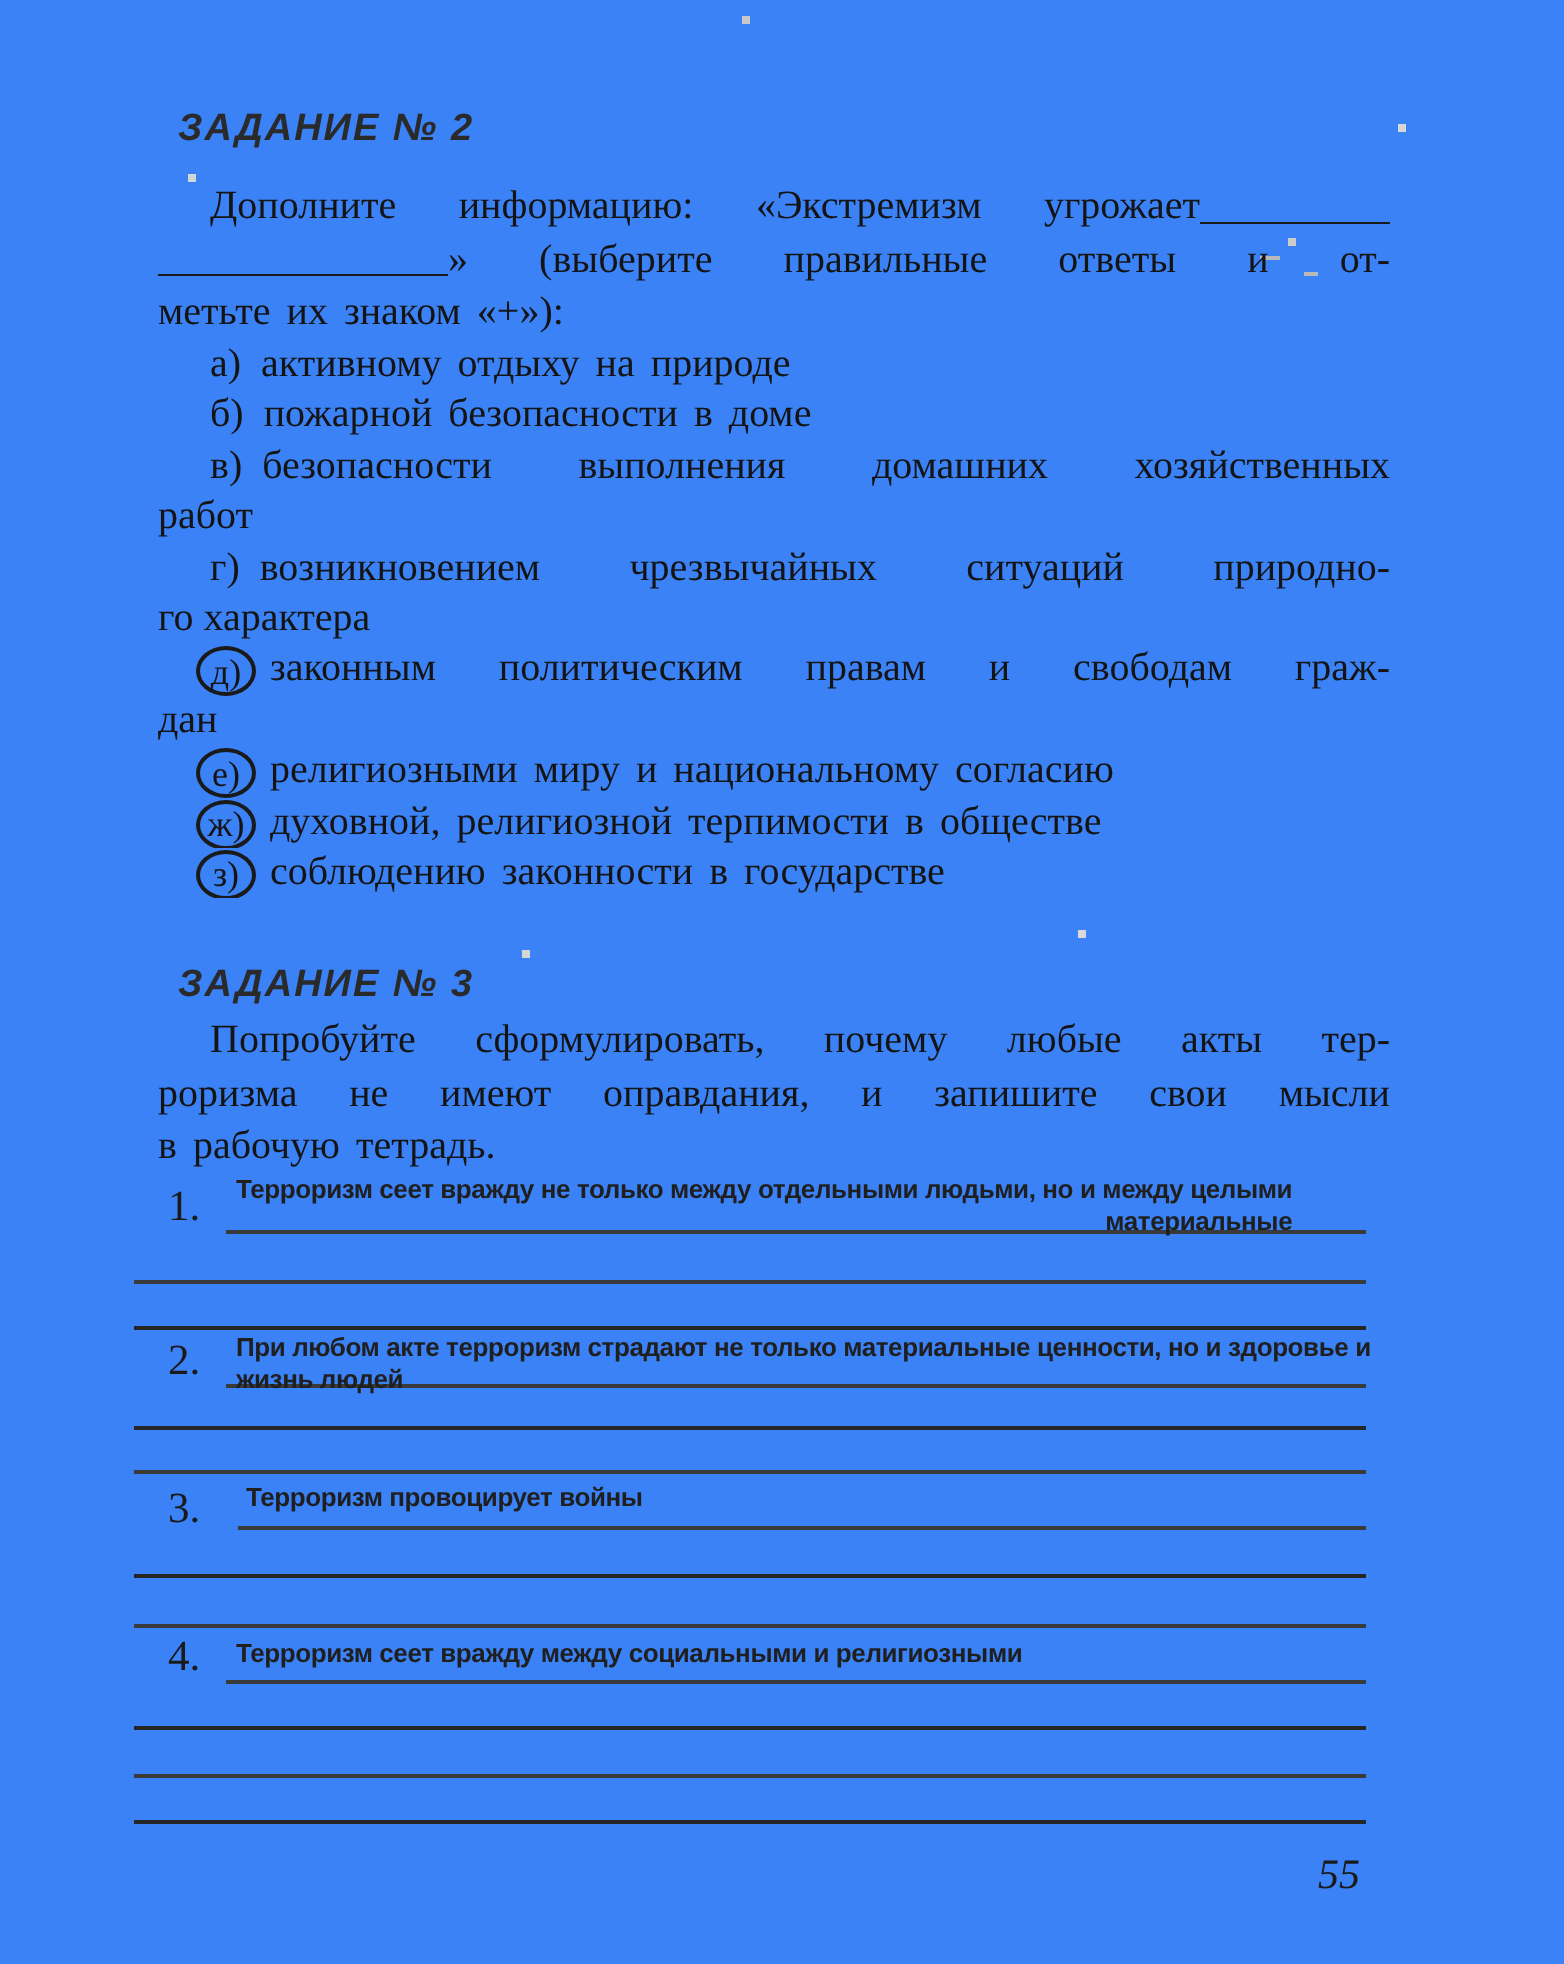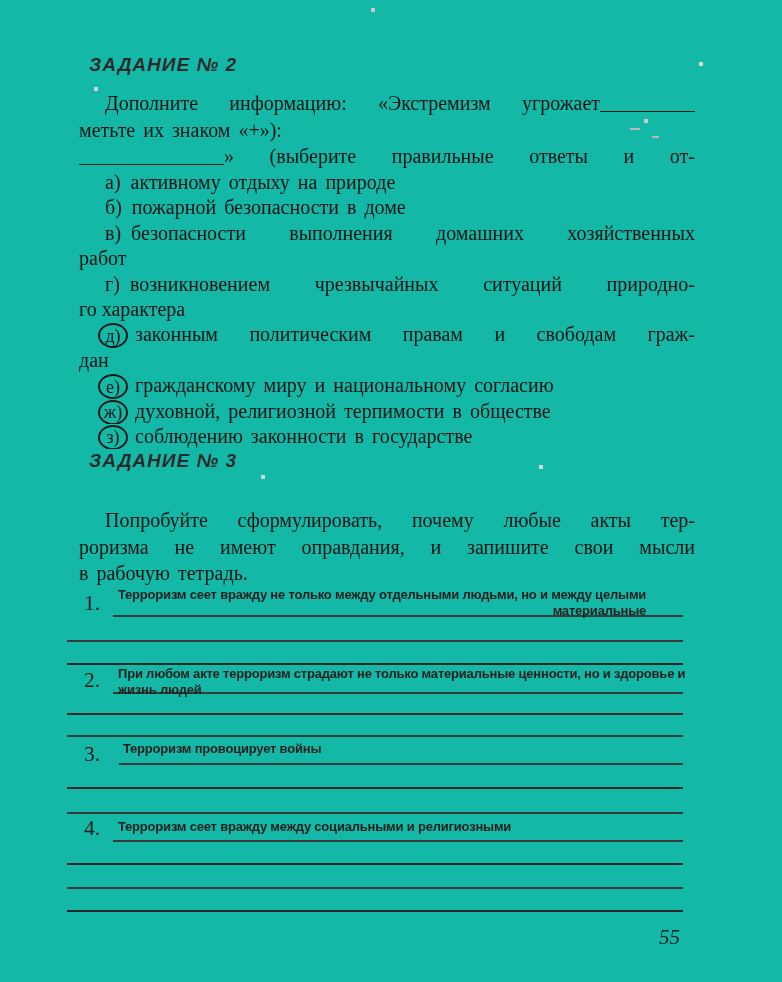--- a/index.html
+++ b/index.html
@@ -1,18 +1,18 @@
 <!DOCTYPE html>
 <html><head>
 <meta charset="utf-8">
 <style>
   html,body { margin:0; padding:0; background:#e8e8e8; }
   .page {
     position:relative; width:782px; height:982px; margin:0 auto;
-    background:#14b8a6; overflow:hidden;
+    background:#3b82f6; overflow:hidden;
     font-family:"Liberation Serif", serif; color:#141414;
   }
   
   .task-heading {
     position:absolute; left:89px;
     font-family:"Liberation Sans", sans-serif;
     font-style:italic; font-weight:bold;
     font-size:19px; letter-spacing:1px; color:#2a2a2a;
     white-space:nowrap;
   }
@@ -74,25 +74,25 @@
   <div class="dash" style="left:652px; top:136px; width:7px;"></div>
 
   <div class="task-heading" style="top:54px;">ЗАДАНИЕ № 2</div>
 
   <div class="col" style="top:90px;">
     <div class="pline ind">
       <span class="fill">Дополните информацию: «Экстремизм угрожает</span>
       <span class="blank b1"></span>
     </div>
     <div class="pline">
-      <span class="plain ws">метьте их знаком «+»):</span>
+      <span class="blank b2"></span>
+      <span class="fill">» (выберите правильные ответы и от-</span>
     </div>
     <div class="pline">
-      <span class="blank b2"></span>
-      <span class="fill">» (выберите правильные ответы и от-</span>
+      <span class="plain ws">метьте их знаком «+»):</span>
     </div>
   </div>
 
   <div class="col" style="top:170px;">
     <div class="bline ind">
       <span class="opt-label">а)</span>
       <span class="plain ws">активному отдыху на природе</span>
     </div>
     <div class="bline ind">
       <span class="opt-label">б)</span>
@@ -114,33 +114,33 @@
     </div>
     <div class="bline ind">
       <span class="circ">д)</span>
       <span class="fill">законным политическим правам и свободам граж-</span>
     </div>
     <div class="bline">
       <span class="plain">дан</span>
     </div>
     <div class="bline ind">
       <span class="circ">е)</span>
-      <span class="plain ws">гражданскому миру и национальному согласию</span>
+      <span class="plain ws">религиозными миру и национальному согласию</span>
     </div>
     <div class="bline ind">
       <span class="circ">ж)</span>
       <span class="plain ws">духовной, религиозной терпимости в обществе</span>
     </div>
     <div class="bline ind">
       <span class="circ">з)</span>
       <span class="plain ws">соблюдению законности в государстве</span>
     </div>
   </div>
 
-  <div class="task-heading" style="top:450px;">ЗАДАНИЕ № 3</div>
+  <div class="task-heading" style="top:482px;">ЗАДАНИЕ № 3</div>
 
   <div class="col" style="top:507px;">
     <div class="pline ind">
       <span class="fill">Попробуйте сформулировать, почему любые акты тер-</span>
     </div>
     <div class="pline">
       <span class="fill">роризма не имеют оправдания, и запишите свои мысли</span>
     </div>
     <div class="pline">
       <span class="plain ws">в рабочую тетрадь.</span>

